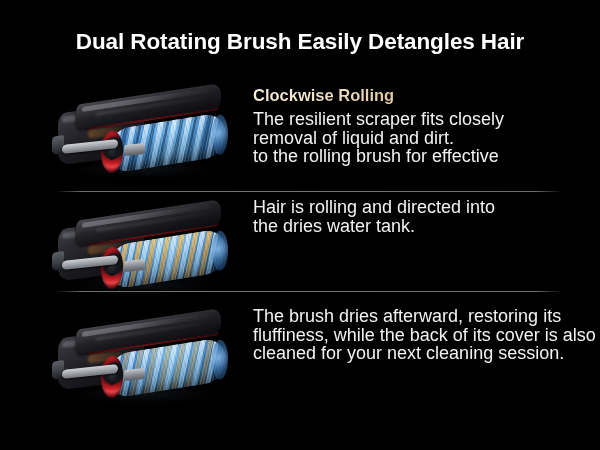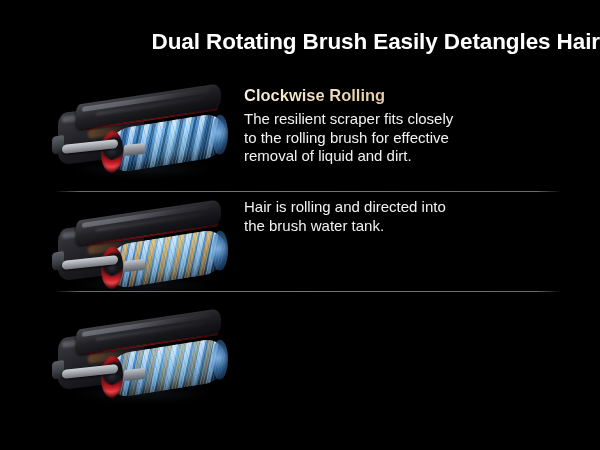--- a/index.html
+++ b/index.html
@@ -15,21 +15,21 @@
     position: relative;
     -webkit-font-smoothing: antialiased;
   }
 
   
   .page-title {
     position: absolute;
     left: 0;
     top: 29px;
     width: 600px;
-    text-align: right;
+    text-align: center;
     color: #ffffff;
     font-size: 22.5px;
     font-weight: bold;
     letter-spacing: -0.1px;
     white-space: nowrap;
   }
 
   
   .feature-row {
     position: absolute;
@@ -49,39 +49,39 @@
     height: 100px;
     flex: 0 0 185px;
     margin-left: 48px;
     margin-top: 4px;
   }
   #row-1 .feature-figure { margin-top: 8px; }
   #row-2 .feature-figure { margin-top: 8px; }
 
   .feature-text {
     flex: 1 1 auto;
-    margin-left: 11px;
+    margin-left: 20px;
     padding-top: 2px;
   }
 
   .feature-heading {
     font-size: 16.5px;
     font-weight: bold;
     line-height: 1.1;
     margin: 0 0 6px 0;
     white-space: nowrap;
     background-image: linear-gradient(100deg, #fbf0dd 0%, #f0dfc0 22%, #d8b98c 58%, #b08d5f 88%, #a07e53 100%);
     -webkit-background-clip: text;
     background-clip: text;
     color: transparent;
     -webkit-text-fill-color: transparent;
   }
 
   .feature-body {
-    font-size: 15px;
+    font-size: 18px;
     line-height: 18.5px;
     color: #f2f2f2;
     font-weight: normal;
     margin: 0;
   }
   .feature-body .bodyline { display: block; white-space: nowrap; }
 
   
   .divider {
     position: absolute;
@@ -361,22 +361,22 @@
       <div class="vac-redstrip"></div>
       <div class="vac-cover"></div>
       <div class="vac-scraper"></div>
       <div class="vac-tab"></div>
     </div>
   </div>
   <div class="feature-text">
     <h3 class="feature-heading">Clockwise Rolling</h3>
     <p class="feature-body">
       <span class="bodyline">The resilient scraper fits closely</span>
+      <span class="bodyline">removal of liquid and dirt.</span>
       <span class="bodyline">to the rolling brush for effective</span>
-      <span class="bodyline">removal of liquid and dirt.</span>
     </p>
   </div>
 </div>
 
 <div class="divider" id="divider-0"></div>
 
 <div class="feature-row" id="row-1">
   <div class="feature-figure">
     <div class="vac">
       <div class="vac-shadow"></div>
@@ -407,21 +407,21 @@
       </div>
       <div class="vac-redstrip"></div>
       <div class="vac-cover"></div>
       <div class="vac-scraper"></div>
       <div class="vac-tab"></div>
     </div>
   </div>
   <div class="feature-text">
     <p class="feature-body">
       <span class="bodyline">Hair is rolling and directed into</span>
-      <span class="bodyline">the brush water tank.</span>
+      <span class="bodyline">the dries water tank.</span>
     </p>
   </div>
 </div>
 
 <div class="divider" id="divider-1"></div>
 
 <div class="feature-row" id="row-2">
   <div class="feature-figure">
     <div class="vac">
       <div class="vac-shadow"></div>
@@ -450,14 +450,19 @@
         <div class="roller-endr"></div>
         <div class="roller-cap"></div>
       </div>
       <div class="vac-redstrip"></div>
       <div class="vac-cover"></div>
       <div class="vac-scraper"></div>
       <div class="vac-tab"></div>
     </div>
   </div>
   <div class="feature-text">
+    <p class="feature-body">
+      <span class="bodyline">The brush dries afterward, restoring its</span>
+      <span class="bodyline">fluffiness, while the back of its cover is also</span>
+      <span class="bodyline">cleaned for your next cleaning session.</span>
+    </p>
   </div>
 </div>
 
 </body></html>

